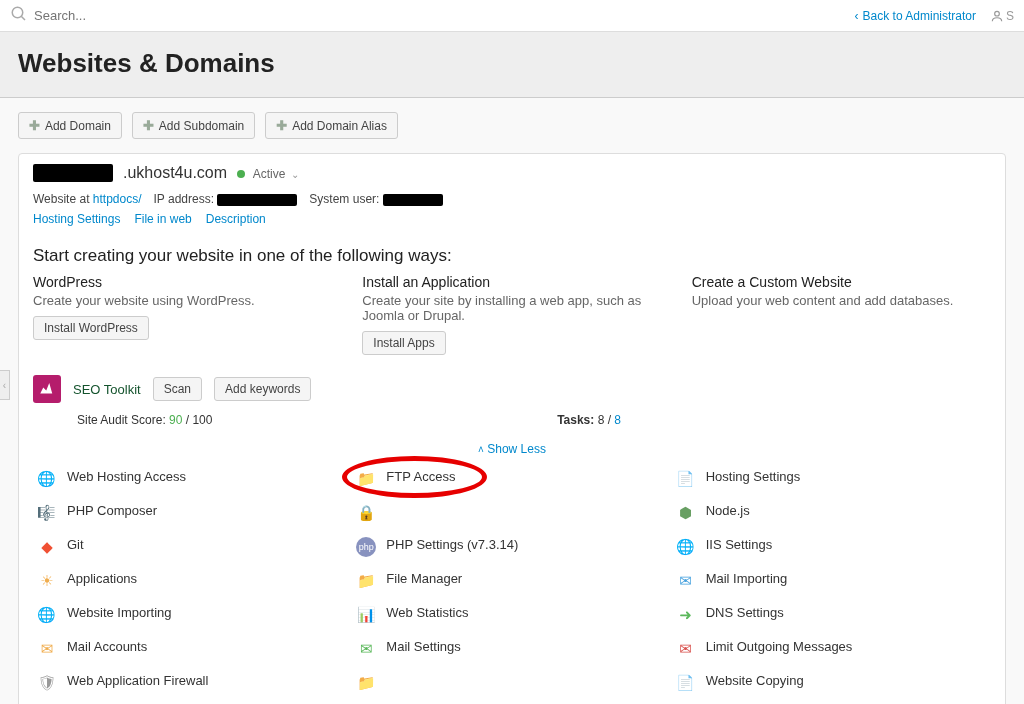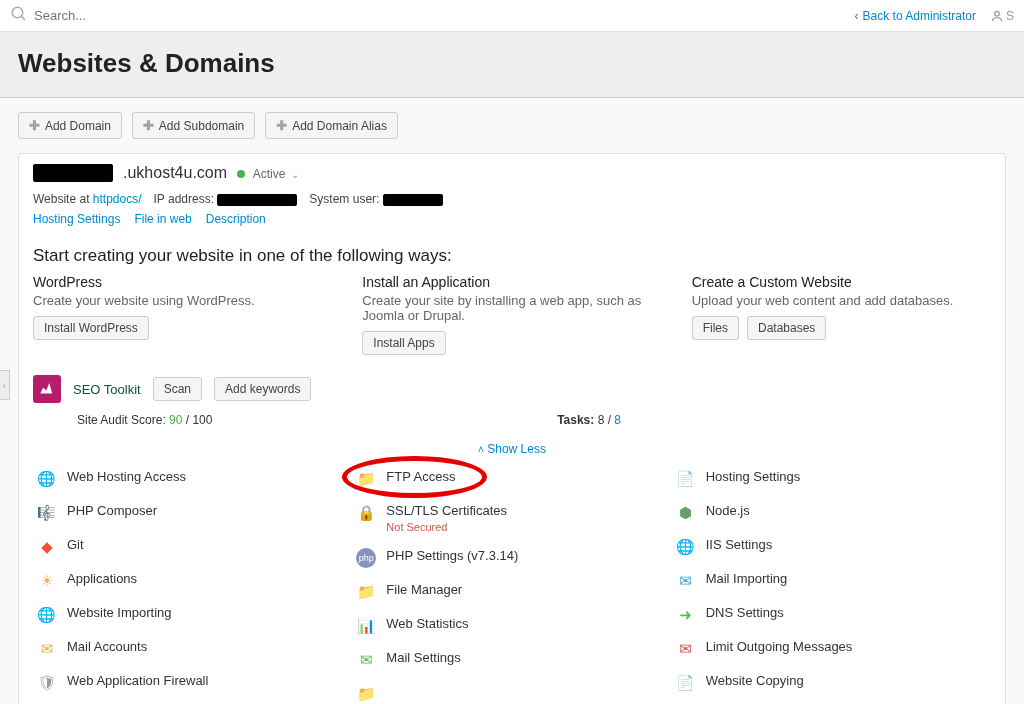--- a/index.html
+++ b/index.html
@@ -136,24 +136,20 @@
       <div class="col">
         <h3>Install an Application</h3>
         <p>Create your site by installing a web app, such as Joomla or Drupal.</p>
         <div class="col-btns">
             <button class="btn btn-small">Install Apps</button>
           </div>
       </div>
       <div class="col">
         <h3>Create a Custom Website</h3>
         <p>Upload your web content and add databases.</p>
-        <div class="col-btns">
-          <button class="btn btn-small">Files</button>
-          <button class="btn btn-small">Databases</button>
-        </div>
       </div>
     </div>
 
     <div class="seo-row">
       <div class="seo-icon">
         <svg width="18" height="18" viewBox="0 0 24 24" fill="#fff">
             <path d="M3 18l4-8 4 4 4-10 4 14H3z"></path>
           </svg>
       </div>
       <a class="seo-link">SEO Toolkit</a>
@@ -205,21 +201,20 @@
           </div>
         </div>
       <div class="grid-col">
           <div class="grid-item ftp-wrap">
             <span class="ico" style="color: rgb(74, 163, 223);">📁</span>
             <span class="txt">FTP Access</span>
             <div class="red-oval" style="left: -10px; top: -6px;"></div>
           </div>
           <div class="grid-item">
             <span class="ico" style="color: rgb(240, 173, 78);">🔒</span>
-            <span class="txt">SSL/TLS Certificates<span class="sub">Not Secured</span></span>
           </div>
           <div class="grid-item">
             <span class="ico" style="color: rgb(255, 255, 255); font-size: 9px; background: rgb(136, 146, 191); border-radius: 50%;">php</span>
             <span class="txt">PHP Settings (v7.3.14)</span>
           </div>
           <div class="grid-item">
             <span class="ico" style="color: rgb(232, 146, 42);">📁</span>
             <span class="txt">File Manager</span>
           </div>
           <div class="grid-item">

